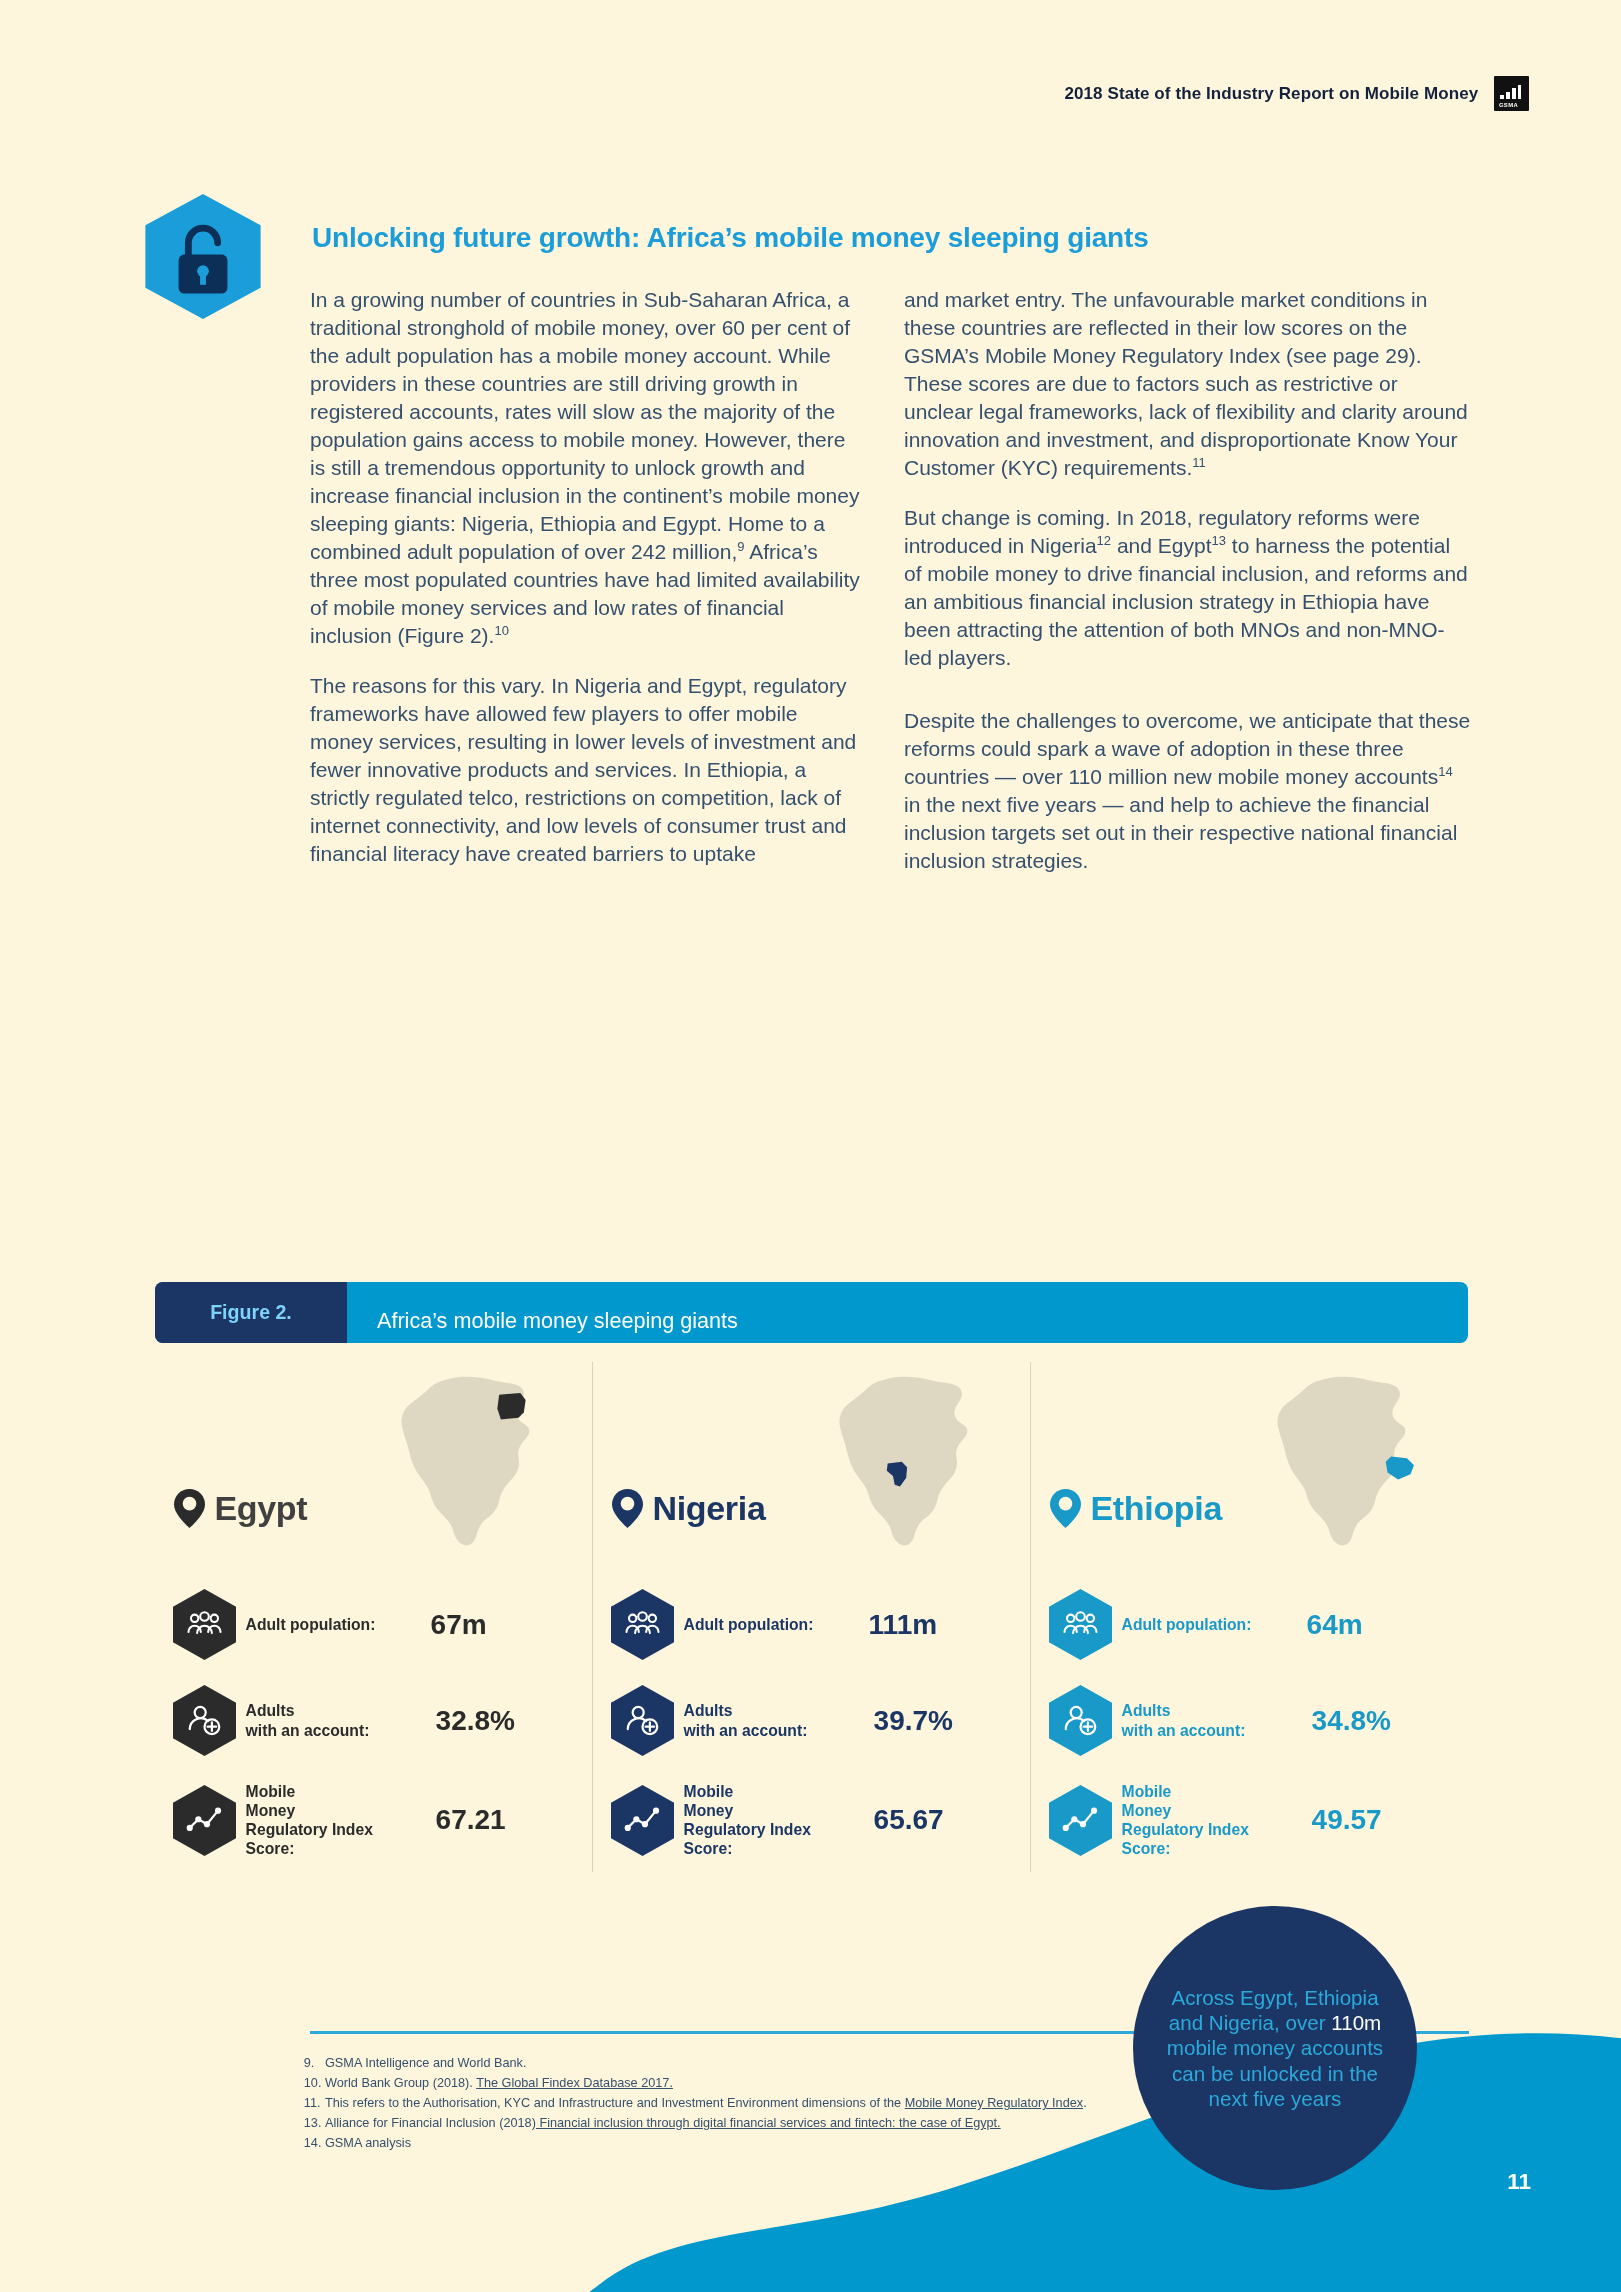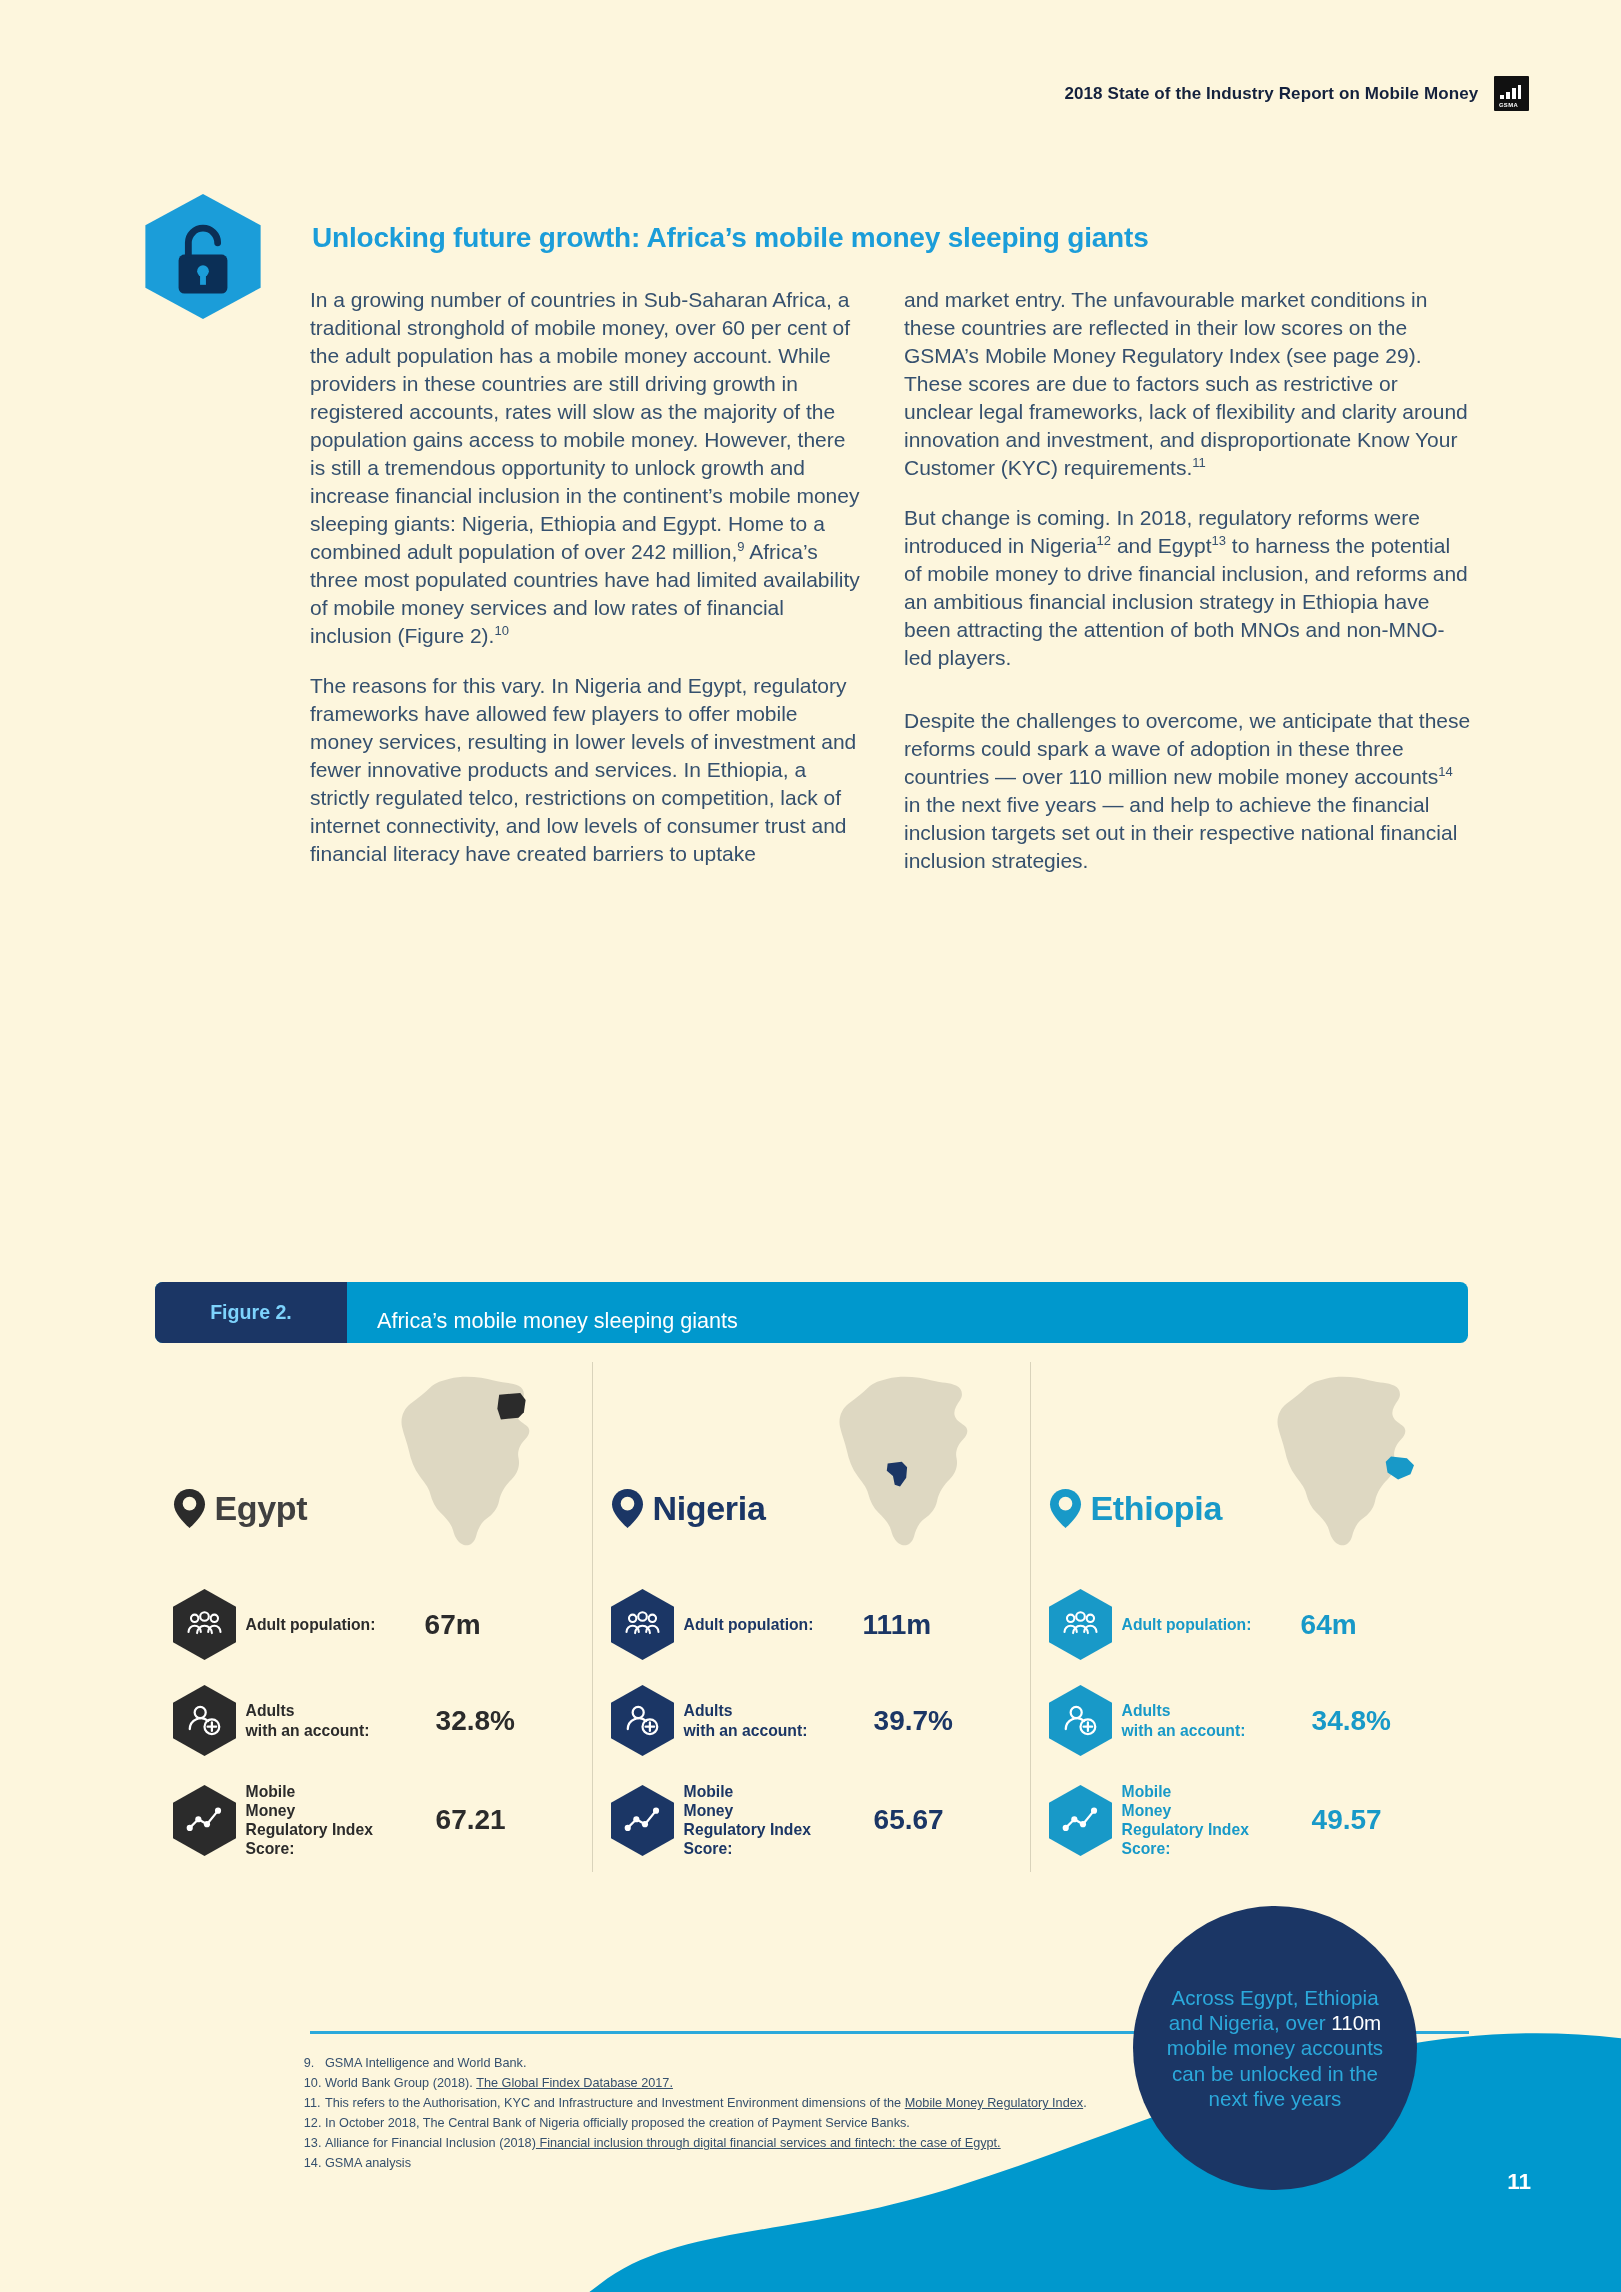--- a/index.html
+++ b/index.html
@@ -59,21 +59,21 @@
   .country-head{position:absolute;left:17.6px;top:125px;display:flex;align-items:center;gap:8.8px;}
   .country-head .name{font-size:34px;font-weight:bold;letter-spacing:-0.3px;}
 
   .stat{position:absolute;left:17.6px;display:flex;align-items:center;}
   .stat.s1{top:227px;}
   .stat.s2{top:323px;}
   .stat.s3{top:420px;}
   .hexicon{width:63px;height:71px;flex:0 0 63px;position:relative;}
   .stat-label{margin-left:10px;font-size:15.7px;font-weight:bold;line-height:1.22;width:147px;}
   .stat-value{position:absolute;font-size:28px;font-weight:bold;white-space:nowrap;}
-  .stat.s1 .stat-value{left:252px;text-align:right;}
+  .stat.s1 .stat-value{left:258px;text-align:right;}
   .stat.s2 .stat-value{left:263px;}
   .stat.s3 .stat-value{left:263px;}
 
   
   .callout{position:absolute;left:1133px;top:1906px;width:284px;height:284px;border-radius:50%;
            background:#1b3665;display:flex;align-items:center;justify-content:center;text-align:center;z-index:5;}
   .callout .txt{color:#2ba9db;font-size:20.6px;font-weight:normal;line-height:1.23;padding:0 21.6px;}
   .callout .hl{color:#fff;}
 
   
@@ -347,24 +347,20 @@
     </div>
     <div class="fn">
       <div class="fn-num">10.</div>
       <div class="fn-txt">World Bank Group (2018). <span class="u">The Global Findex Database 2017.</span></div>
     </div>
     <div class="fn">
       <div class="fn-num">11.</div>
       <div class="fn-txt">This refers to the Authorisation, KYC and Infrastructure and Investment Environment dimensions of the <span class="u">Mobile Money Regulatory Index</span>.</div>
     </div>
     <div class="fn">
-      <div class="fn-num">12.</div>
-      <div class="fn-txt">In October 2018, The Central Bank of Nigeria officially proposed the creation of Payment Service Banks.</div>
-    </div>
-    <div class="fn">
       <div class="fn-num">13.</div>
       <div class="fn-txt">Alliance for Financial Inclusion (2018)<span class="u"> Financial inclusion through digital financial services and fintech: the case of Egypt.</span></div>
     </div>
     <div class="fn">
       <div class="fn-num">14.</div>
       <div class="fn-txt">GSMA analysis</div>
     </div>
     </div>
 
   <svg class="wave" viewBox="0 0 1654 300" preserveAspectRatio="none">

